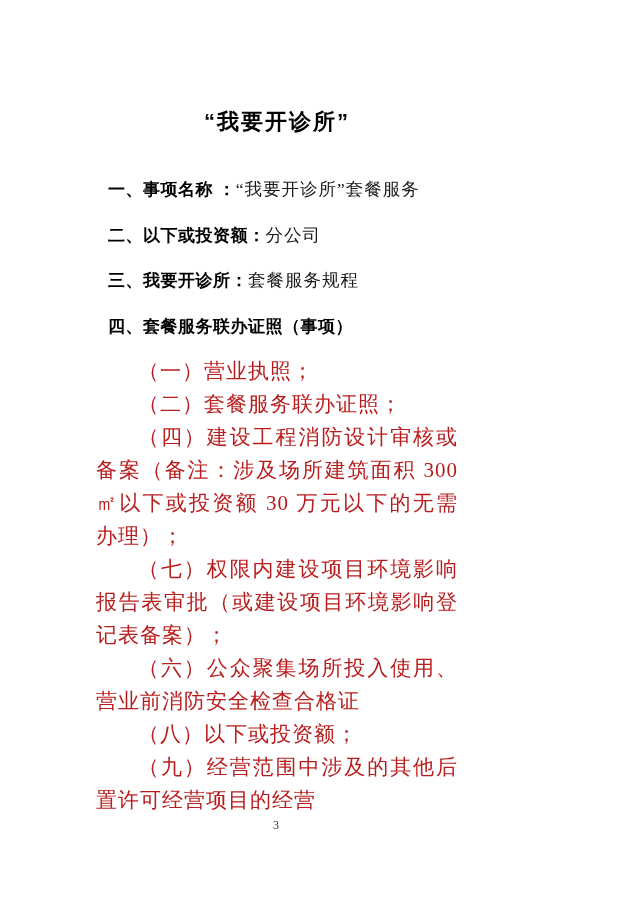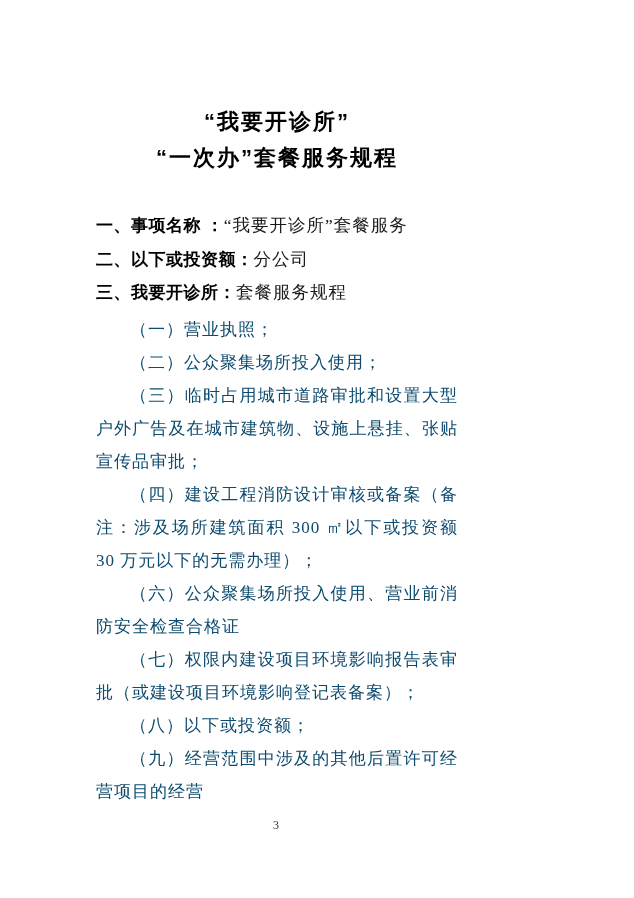--- a/index.html
+++ b/index.html
@@ -24,21 +24,21 @@
     font-weight: 700;
     font-size: 22px;
     line-height: 36px;
     letter-spacing: 2px;
     color: #000000;
   }
   .fields {
     margin-top: 33px;
   }
   .field {
-    margin: 0;
+    margin: 12px;
     line-height: 32.5px;
     white-space: nowrap;
   }
   .field-label {
     font-family: "Liberation Sans", "DejaVu Sans", sans-serif;
     font-weight: 700;
     font-size: 17px;
     letter-spacing: 0.5px;
     color: #000000;
   }
@@ -49,64 +49,65 @@
     color: #1a1a1a;
   }
   .items {
     margin-top: 3px;
   }
   .items p {
     margin: 0;
     text-indent: 2em;
     line-height: 33px;
     font-family: "Liberation Serif", "DejaVu Serif", serif;
-    font-size: 17px;
+    font-size: 21px;
     letter-spacing: 1px;
     text-align: justify;
-    color: #0c4a6e;
+    color: #b91c1c;
   }
   .page-number {
     position: absolute;
     left: 0;
     right: 0;
     top: 818px;
     text-align: center;
     font-family: "Liberation Serif", "DejaVu Serif", serif;
     font-size: 12px;
     color: #333333;
   }
 </style>
 </head>
 <body>
 
 <div class="page">
 
   <h1 class="doc-title">
     <div>“我要开诊所”</div>
-    <div>“一次办”套餐服务规程</div>
   </h1>
 
   <div class="fields">
     <p class="field">
       <span class="field-label">一、事项名称 ：</span><span class="field-value">“我要开诊所”套餐服务</span>
     </p>
     <p class="field">
       <span class="field-label">二、以下或投资额：</span><span class="field-value">分公司</span>
     </p>
     <p class="field">
       <span class="field-label">三、我要开诊所：</span><span class="field-value">套餐服务规程</span>
     </p>
+    <p class="field">
+      <span class="field-label">四、套餐服务联办证照（事项）</span><span class="field-value"></span>
+    </p>
   </div>
 
   <div class="items">
     <p>（一）营业执照；</p>
-    <p>（二）公众聚集场所投入使用；</p>
-    <p>（三）临时占用城市道路审批和设置大型户外广告及在城市建筑物、设施上悬挂、张贴宣传品审批；</p>
+    <p>（二）套餐服务联办证照；</p>
     <p>（四）建设工程消防设计审核或备案（备注：涉及场所建筑面积 300 ㎡以下或投资额 30 万元以下的无需办理）；</p>
+    <p>（七）权限内建设项目环境影响报告表审批（或建设项目环境影响登记表备案）；</p>
     <p>（六）公众聚集场所投入使用、营业前消防安全检查合格证</p>
-    <p>（七）权限内建设项目环境影响报告表审批（或建设项目环境影响登记表备案）；</p>
     <p>（八）以下或投资额；</p>
     <p>（九）经营范围中涉及的其他后置许可经营项目的经营</p>
   </div>
 
   <div class="page-number">3</div>
 
 </div>
 
 </body></html>

